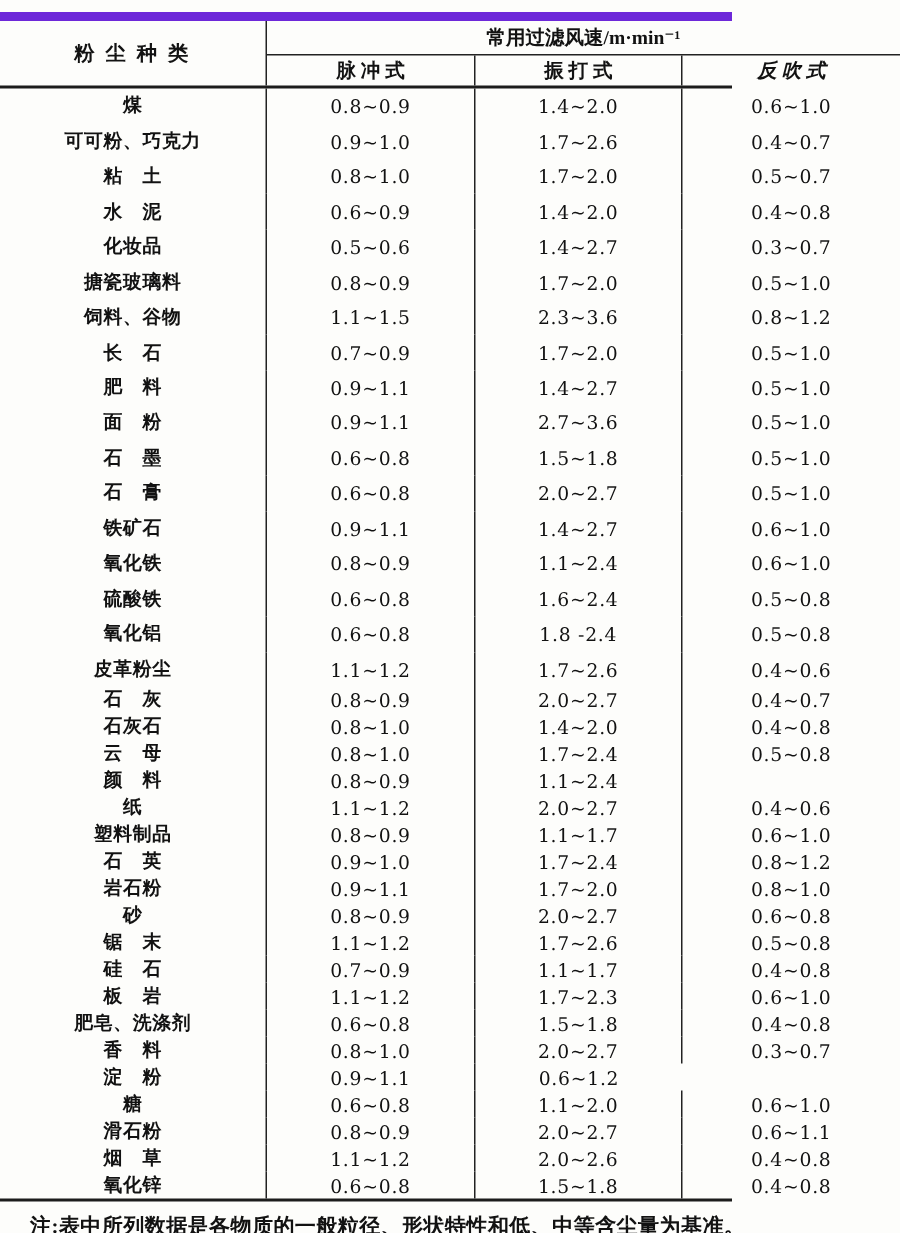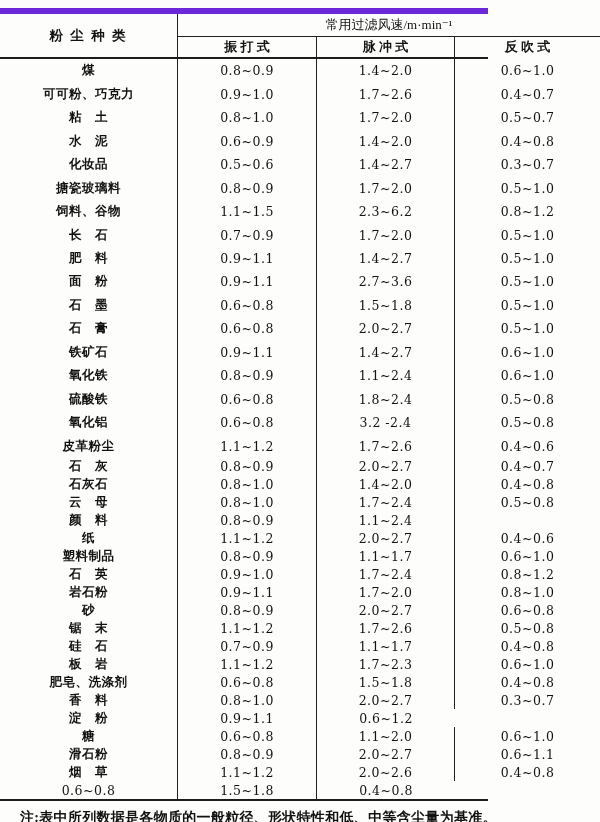--- a/index.html
+++ b/index.html
@@ -27,34 +27,34 @@
   }
   .corner {
     border-right: 1px solid #222;
     display: flex; align-items: center; justify-content: center;
     font-size: 13.5px; font-weight: bold; letter-spacing: 2px;
   }
   .group-wrap { display: flex; flex-direction: column; }
   .group {
     height: 23px;
     display: flex; align-items: center; justify-content: center;
-    font-size: 13px; font-weight: normal;
+    font-size: 13px; font-weight: bold;
     border-bottom: 1.5px solid #222;
   }
   .subrow {
     flex: 1;
     display: grid;
     grid-template-columns: 139px 138px 145px;
   }
   .sub {
     display: flex; align-items: center; justify-content: center;
     font-size: 13px; font-weight: bold;
     border-right: 1px solid #222;
   }
-  .sub.last { border-right: none; }
+  .sub.last { border-right: none; font-style: italic; }
 
   
   .tbody { display: flex; flex-direction: column; }
   .tbody.tall  { height: 399px; }
   .tbody.short { height: 341px; justify-content: center; }
   .row {
     flex: 1;
     display: grid;
     grid-template-columns: 178px 139px 138px 145px;
   }
@@ -82,22 +82,22 @@
 
 <div class="page">
 
   <div class="dusttable">
 
     <div class="thead">
       <div class="corner">粉 尘 种 类</div>
       <div class="group-wrap">
         <div class="group">常用过滤风速/m·min⁻¹</div>
         <div class="subrow">
+          <div class="sub">脉 冲 式</div>
           <div class="sub">振 打 式</div>
-          <div class="sub">脉 冲 式</div>
           <div class="sub last">反 吹 式</div>
         </div>
       </div>
     </div>
 
     <div id="rows-tall" class="tbody tall">
   <div class="row">
     <div class="cell label">煤</div>
     <div class="cell val">0.8~0.9</div>
     <div class="cell val">1.4~2.0</div>
@@ -135,21 +135,21 @@
   <div class="row">
     <div class="cell label">搪瓷玻璃料</div>
     <div class="cell val">0.8~0.9</div>
     <div class="cell val">1.7~2.0</div>
     <div class="cell val last">0.5~1.0</div>
   </div>
 
   <div class="row">
     <div class="cell label">饲料、谷物</div>
     <div class="cell val">1.1~1.5</div>
-    <div class="cell val">2.3~6.2</div>
+    <div class="cell val">2.3~3.6</div>
     <div class="cell val last">0.8~1.2</div>
   </div>
 
   <div class="row">
     <div class="cell label">长　石</div>
     <div class="cell val">0.7~0.9</div>
     <div class="cell val">1.7~2.0</div>
     <div class="cell val last">0.5~1.0</div>
   </div>
 
@@ -191,28 +191,28 @@
   <div class="row">
     <div class="cell label">氧化铁</div>
     <div class="cell val">0.8~0.9</div>
     <div class="cell val">1.1~2.4</div>
     <div class="cell val last">0.6~1.0</div>
   </div>
 
   <div class="row">
     <div class="cell label">硫酸铁</div>
     <div class="cell val">0.6~0.8</div>
-    <div class="cell val">1.8~2.4</div>
+    <div class="cell val">1.6~2.4</div>
     <div class="cell val last">0.5~0.8</div>
   </div>
 
   <div class="row">
     <div class="cell label">氧化铝</div>
     <div class="cell val">0.6~0.8</div>
-    <div class="cell val">3.2 -2.4</div>
+    <div class="cell val">1.8 -2.4</div>
     <div class="cell val last">0.5~0.8</div>
   </div>
 
   <div class="row">
     <div class="cell label">皮革粉尘</div>
     <div class="cell val">1.1~1.2</div>
     <div class="cell val">1.7~2.6</div>
     <div class="cell val last">0.4~0.6</div>
   </div>
 </div>
@@ -335,20 +335,21 @@
   </div>
 
   <div class="row">
     <div class="cell label">烟　草</div>
     <div class="cell val">1.1~1.2</div>
     <div class="cell val">2.0~2.6</div>
     <div class="cell val last">0.4~0.8</div>
   </div>
 
   <div class="row">
+    <div class="cell label">氧化锌</div>
     <div class="cell val">0.6~0.8</div>
     <div class="cell val">1.5~1.8</div>
     <div class="cell val last">0.4~0.8</div>
   </div>
 </div>
 
   </div>
 
   <div class="note">注:表中所列数据是各物质的一般粒径、形状特性和低、中等含尘量为基准。</div>
 

